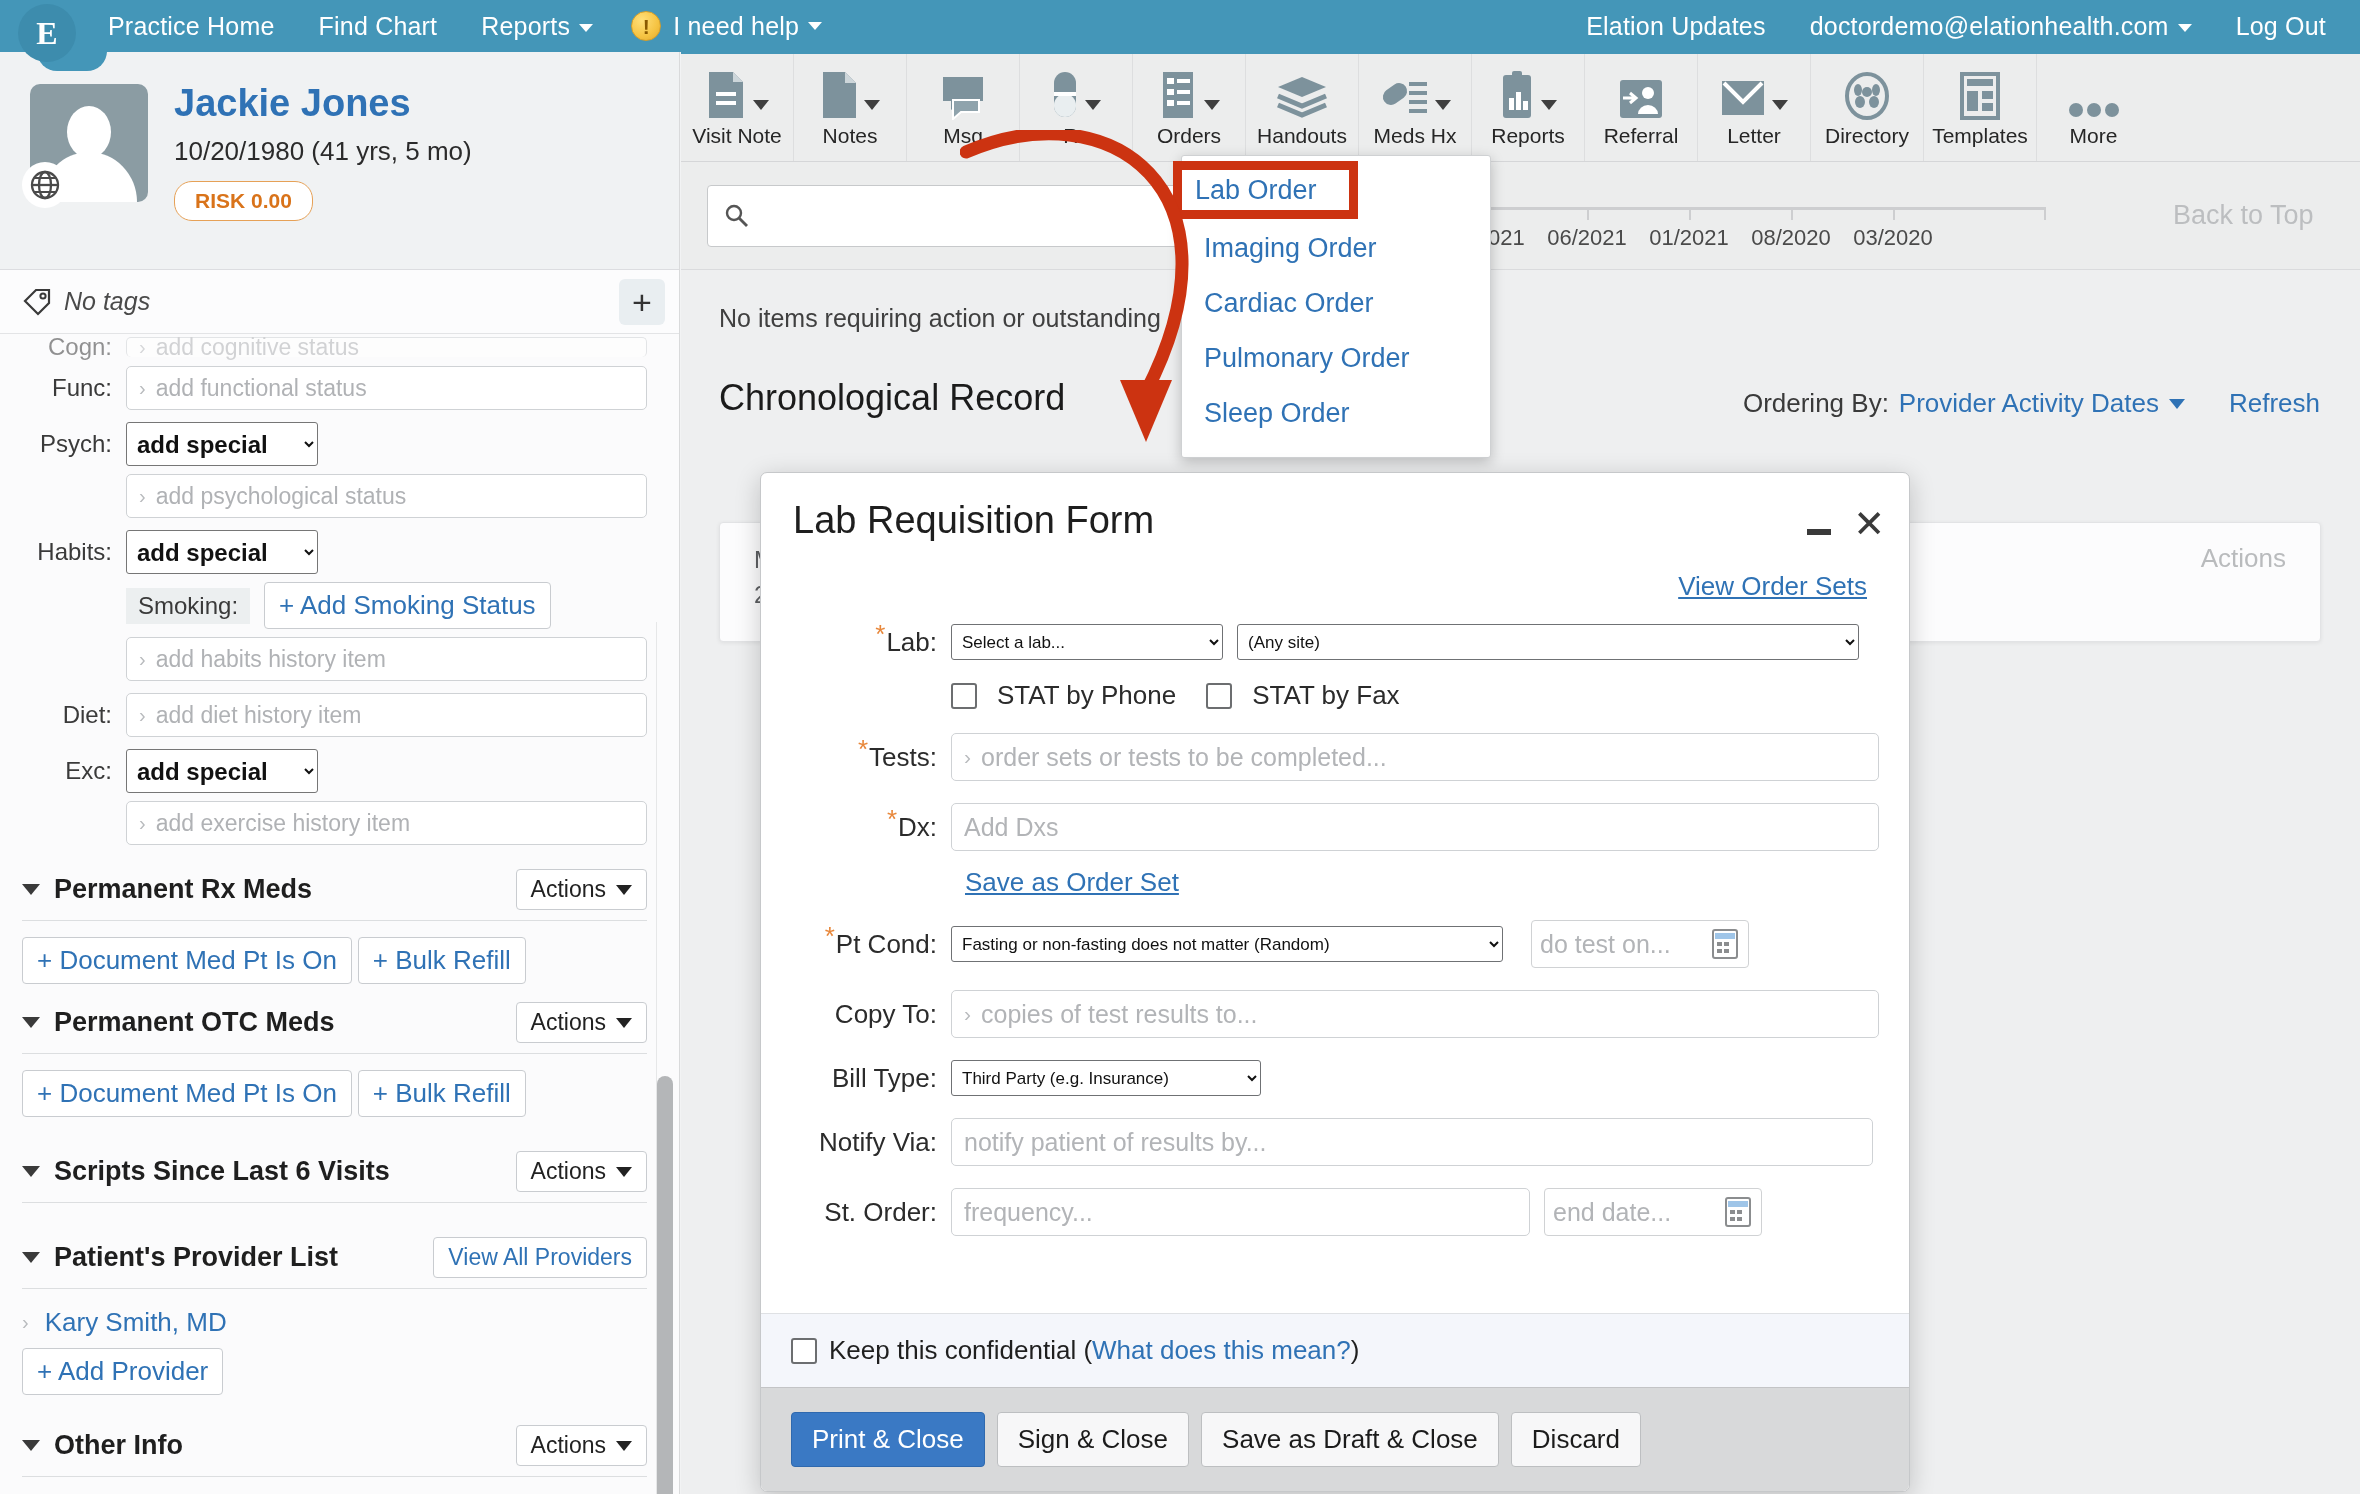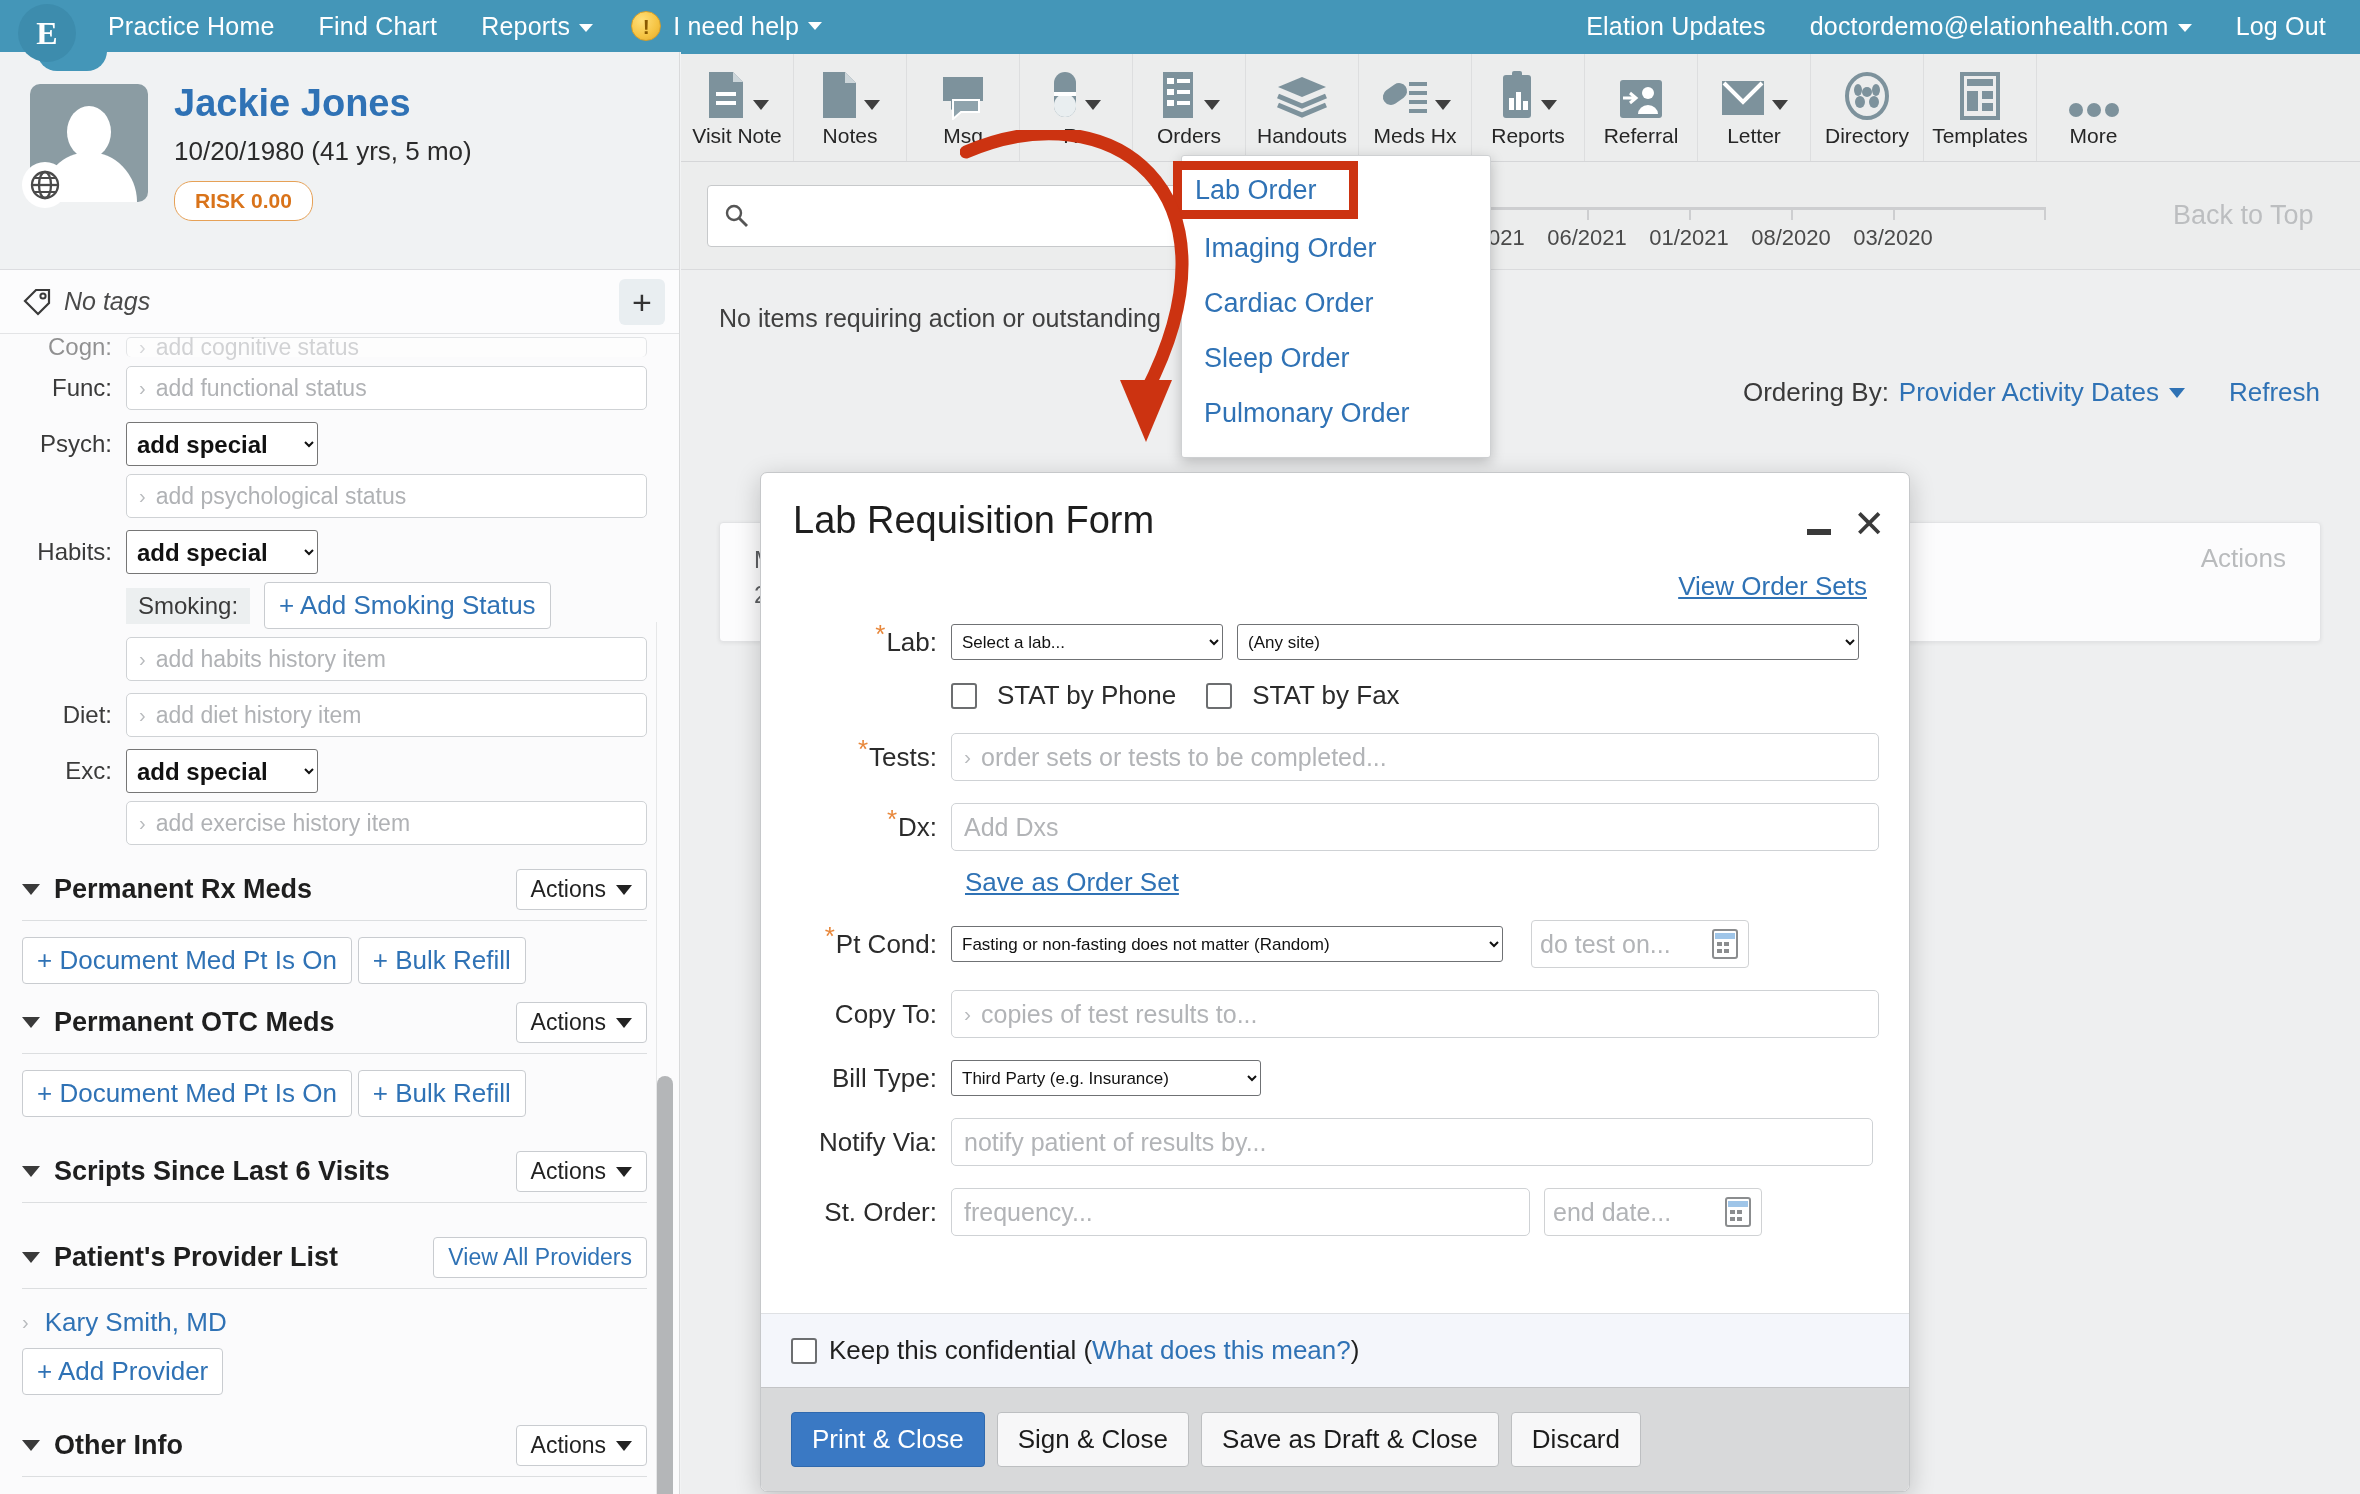--- a/index.html
+++ b/index.html
@@ -728,20 +728,21 @@
         <span style="left:458px">08/2020</span>
         <span style="left:560px">03/2020</span>
       </div>
     </div>
     <div id="back-top">Back to Top</div>
   </div>
 
   <div id="noitems">No items requiring action or outstanding</div>
 
   <div id="chron-row">
+    <div id="chron-title">Chronological Record</div>
     <div id="order-by">
       <span>Ordering By:</span>
       <a>Provider Activity Dates</a>
       <i class="c"></i>
       <span id="refresh">Refresh</span>
     </div>
   </div>
 
   <div id="record-card">
     <div class="rc-left">
@@ -749,22 +750,22 @@
       <div>2</div>
     </div>
     <div class="rc-actions">Actions</div>
   </div>
 </div>
 
 <div id="orders-menu">
   <div class="omi" style="visibility:hidden">&nbsp;</div>
   <div class="omi">Imaging Order</div>
   <div class="omi">Cardiac Order</div>
+  <div class="omi">Pulmonary Order</div>
   <div class="omi">Sleep Order</div>
-  <div class="omi">Pulmonary Order</div>
   <div id="omi-highlight">
     <span>Lab Order</span>
   </div>
 </div>
 
 <svg id="arrow-svg" viewBox="0 0 420 350">
   <path d="M6 22 C 150 -40, 290 60, 186 262" fill="none" stroke="#cc3311" stroke-width="13" stroke-linecap="round"></path>
   <path d="M160 250 L212 250 L186 312 Z" fill="#cc3311"></path>
 </svg>
 

